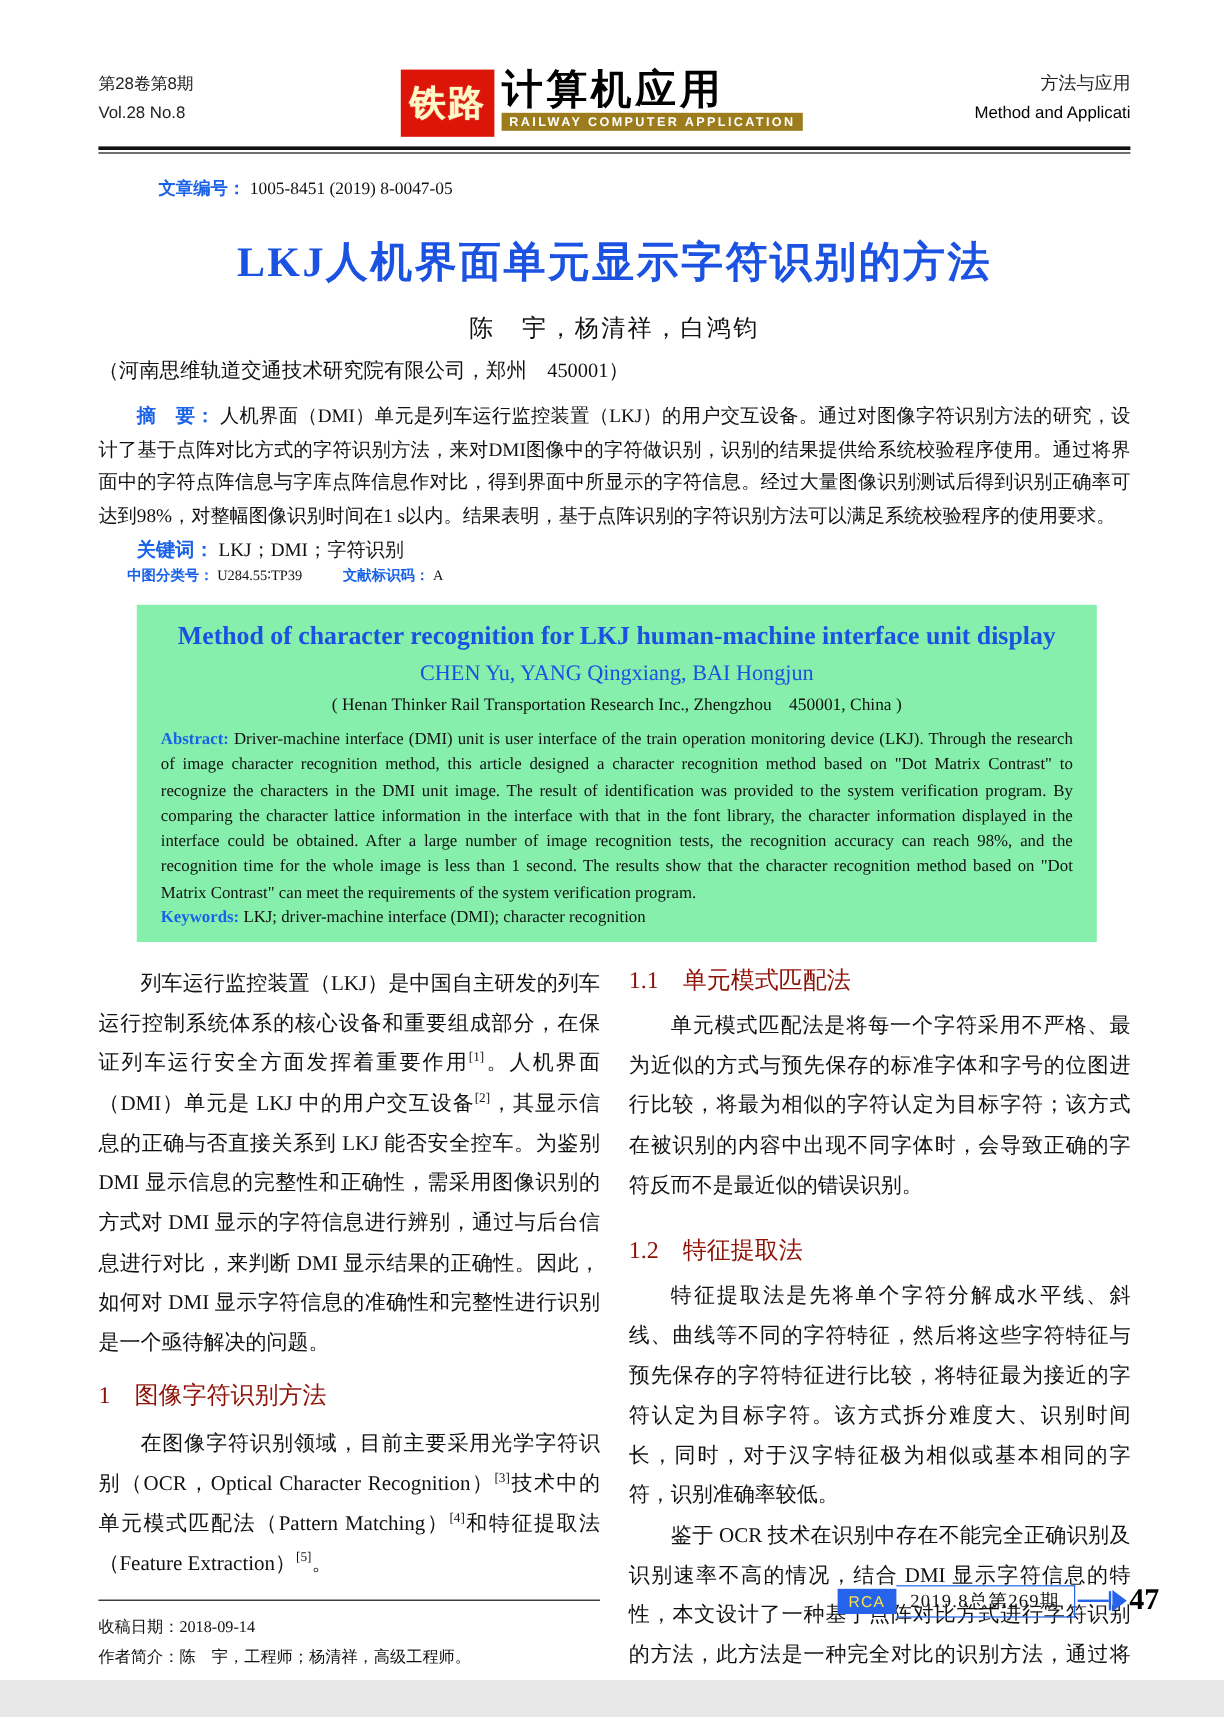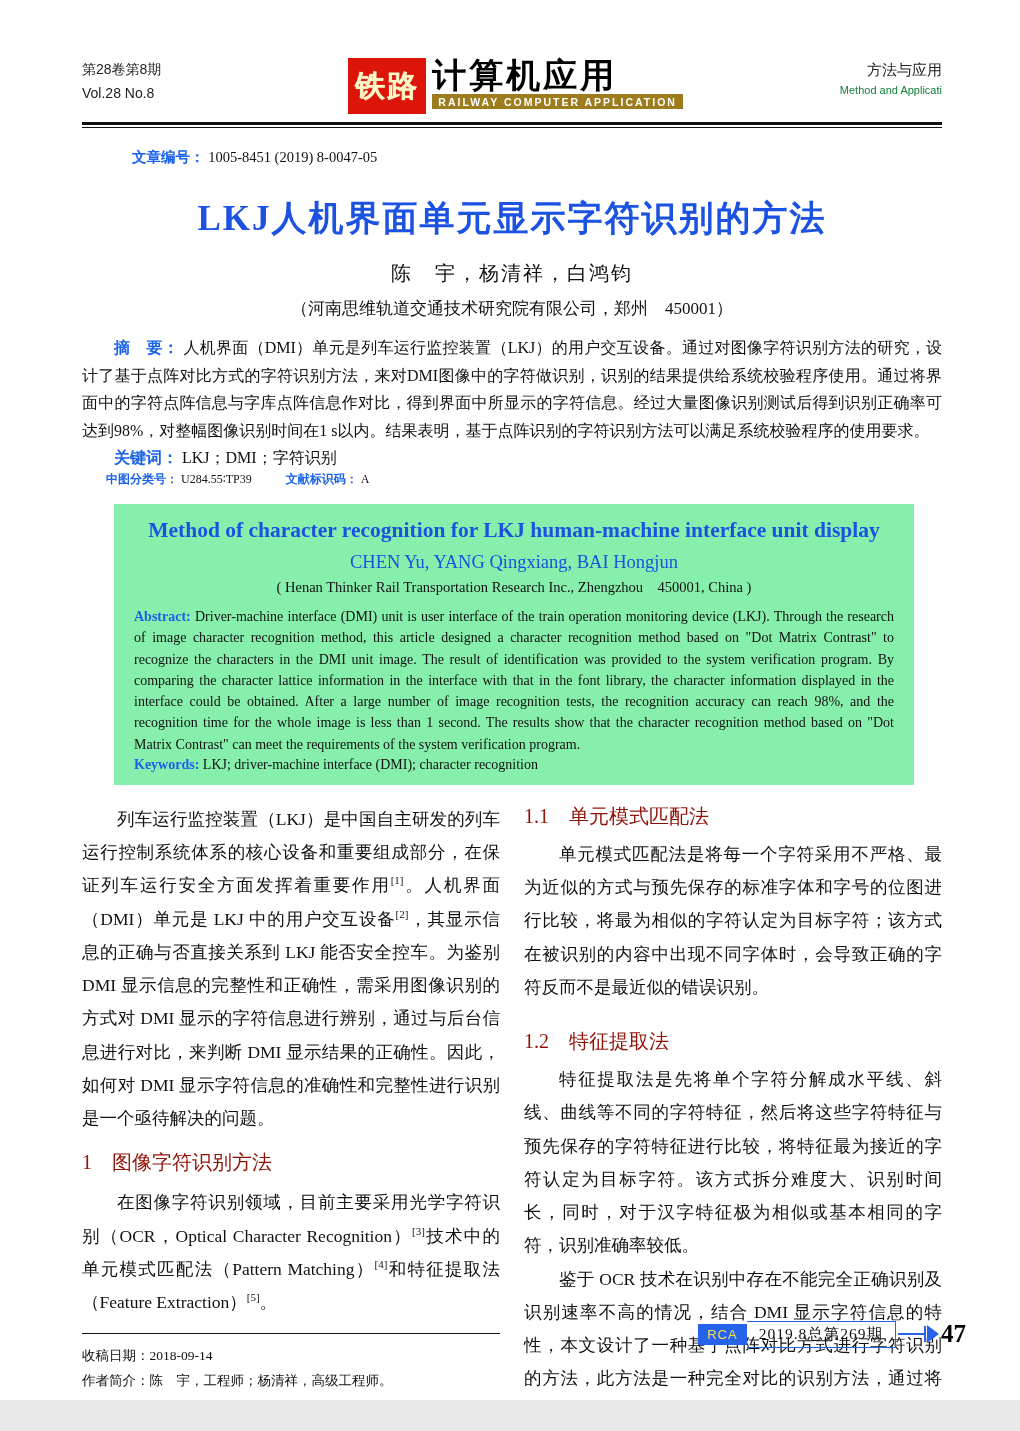--- a/index.html
+++ b/index.html
@@ -11,21 +11,21 @@
     background:#ffffff;
     font-family:"Liberation Serif","DejaVu Serif",serif;
     color:#111;
     padding:58px 78px 0 82px;
     overflow:hidden;
   }
   
   .hdr { display:flex; justify-content:space-between; align-items:flex-start; }
   .hdr-left { font-size:14px; line-height:1.7; color:#222; font-family:"Liberation Sans","DejaVu Sans",sans-serif; }
   .hdr-right { font-size:15px; line-height:1.6; color:#222; text-align:right; font-family:"Liberation Sans","DejaVu Sans",sans-serif; }
-  .hdr-right .en { font-size:11px; color:#15803d; }
+  .hdr-right .en { font-size:14px; color:#000000; }
   .hdr-center { display:flex; align-items:flex-start; gap:6px; margin-left:30px; }
   .logo-mark {
     width:78px; height:56px; background:#dd1408; color:#fef9c3;
     display:flex; align-items:center; justify-content:center;
     font-size:30px; font-weight:bold; letter-spacing:2px;
     font-family:"Liberation Sans","DejaVu Sans",sans-serif;
     text-shadow:0 0 1px #fff;
   }
   .logo-right { display:flex; flex-direction:column; }
   .logo-title { font-size:34px; font-weight:bold; color:#000; letter-spacing:3px; line-height:1.05;
@@ -33,21 +33,21 @@
   .logo-banner { background:#9c7c1c; color:#fff; font-size:10.5px; letter-spacing:2px;
     padding:2px 6px 1px; font-family:"Liberation Sans","DejaVu Sans",sans-serif; font-weight:bold; }
   .double-rule { margin-top:8px; border-top:3px solid #111; border-bottom:1.5px solid #111; height:6px; }
   
   .meta-line { margin:20px 0 0 50px; font-size:14.5px; }
   .lbl-blue { color:#1a63e8; font-weight:bold; }
   
   .title-cn { margin-top:28px; text-align:center; font-size:35px; font-weight:bold;
     color:#1b52e1; letter-spacing:2px; }
   .authors-cn { margin-top:18px; text-align:center; font-size:20px; letter-spacing:2px; }
-  .affil-cn { margin-top:10px; text-align:center; font-size:17px; }
+  .affil-cn { margin-top:10px; text-align:left; font-size:17px; }
   
   .abs-cn { margin-top:14px; font-size:16px; line-height:1.72; text-align:justify; text-indent:2em; }
   .kw-cn  { margin-top:4px; font-size:16px; text-indent:2em; }
   .clc    { margin-top:2px; font-size:12px; text-indent:2em; }
   .clc .gap { display:inline-block; width:28px; }
   
   .en-box { margin:16px 28px 0 32px; background:#86efac; padding:14px 20px 12px; }
   .en-title { text-align:center; font-size:21.5px; font-weight:bold; color:#1b52e1; }
   .en-authors { margin-top:9px; text-align:center; font-size:18.5px; color:#1b52e1; }
   .en-affil { margin-top:5px; text-align:center; font-size:14.5px; color:#111; }

